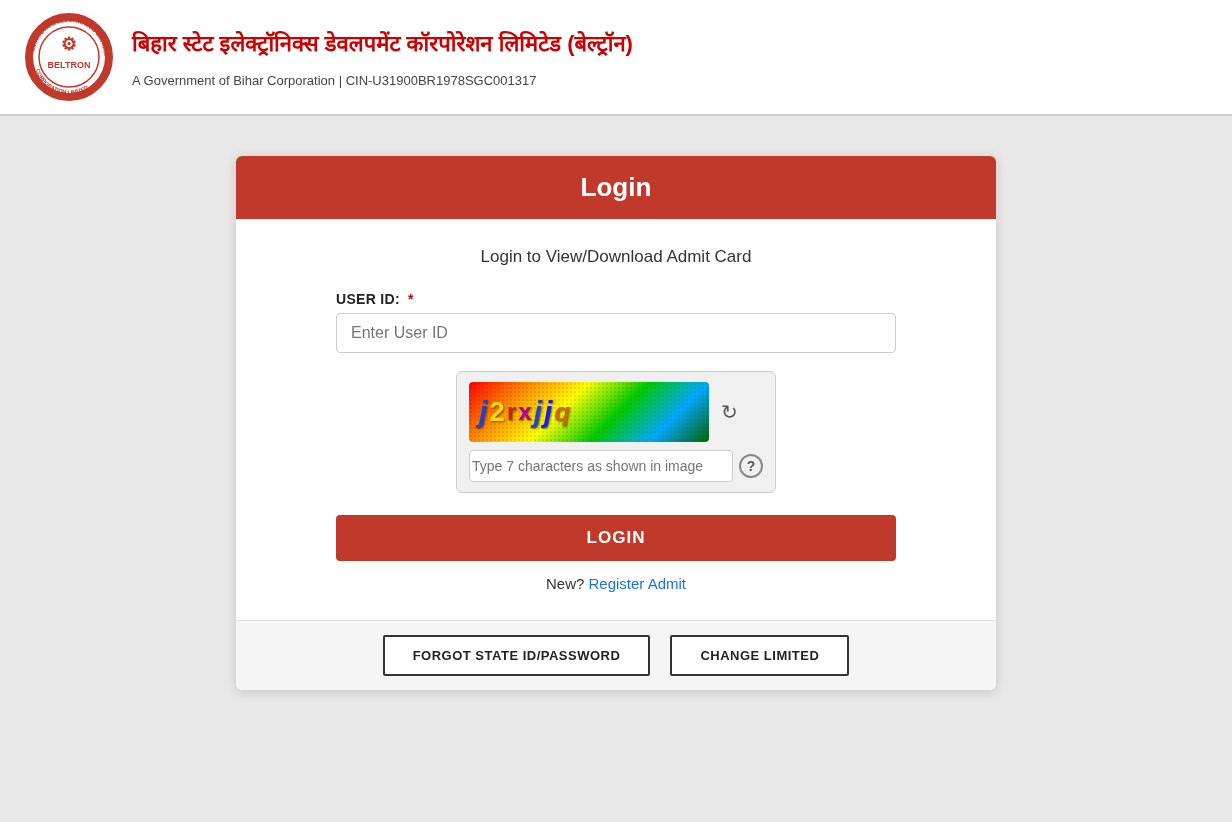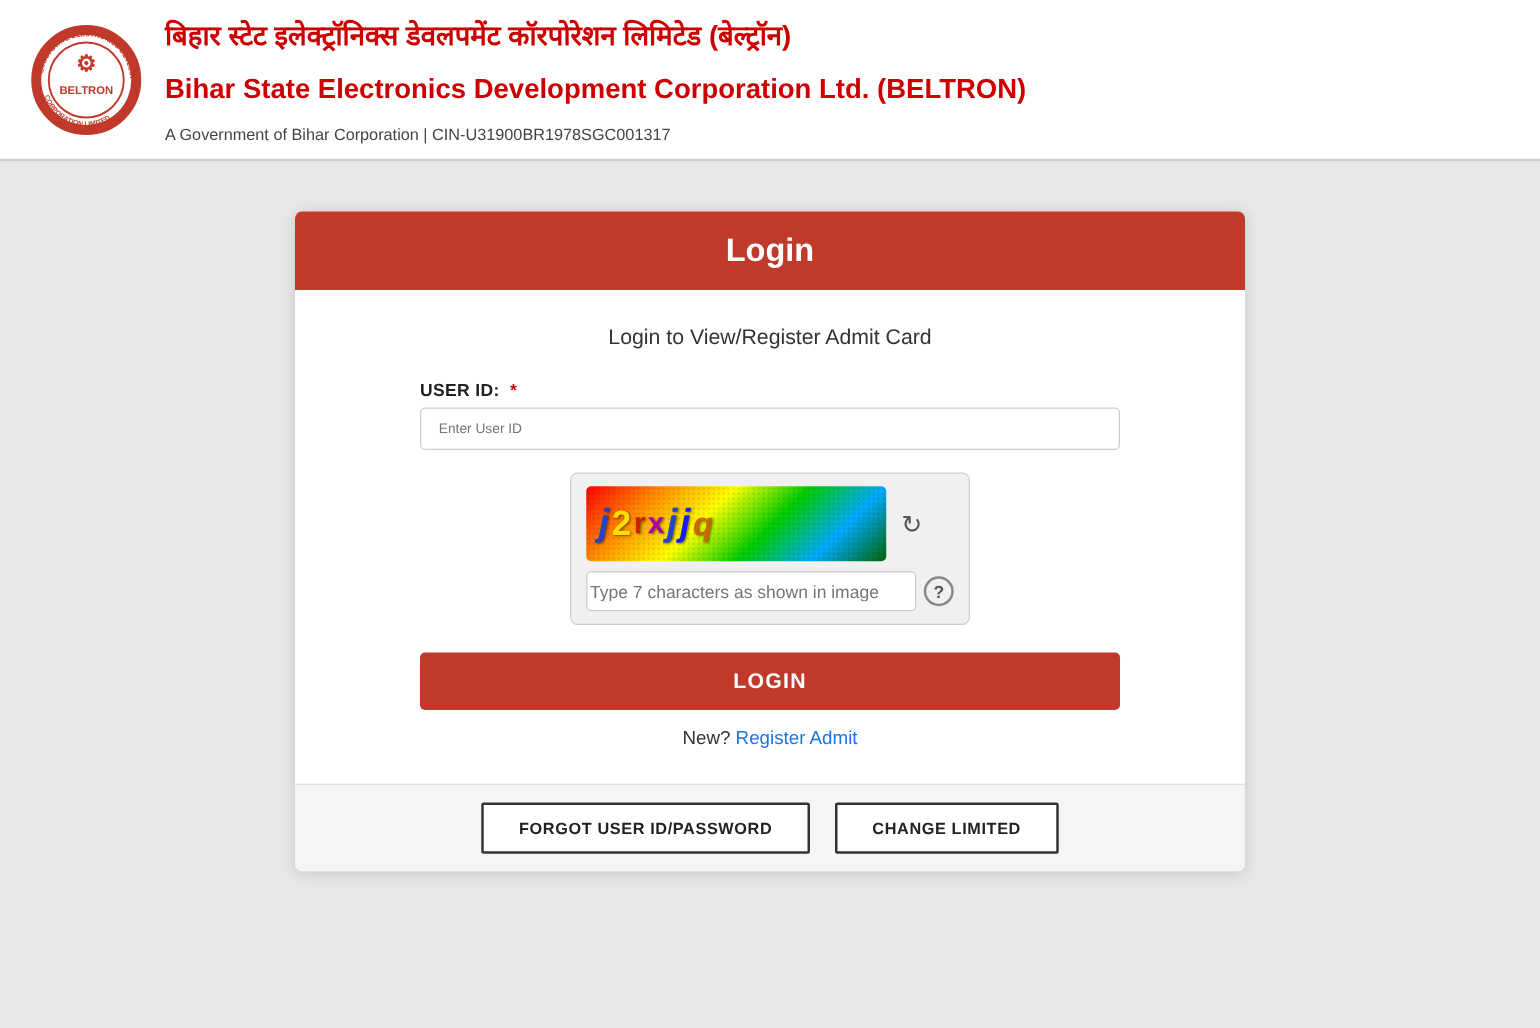--- a/index.html
+++ b/index.html
@@ -110,21 +110,21 @@
     .form-label .required {
       color: #cc0000;
       margin-left: 4px;
     }
 
     .form-input {
       width: 100%;
       padding: 10px 14px;
       border: 1px solid #ccc;
       border-radius: 4px;
-      font-size: 11px;
+      font-size: 16px;
       color: #333;
       outline: none;
     }
 
     .password-wrapper {
       position: relative;
     }
     .password-wrapper .form-input {
       padding-right: 44px;
     }
@@ -310,37 +310,33 @@
 
     <text x="45" y="38" text-anchor="middle" font-size="18" fill="#c0392b" font-weight="bold">⚙</text>
     <text x="45" y="56" text-anchor="middle" font-size="9" fill="#c0392b" font-weight="bold">BELTRON</text>
   </svg>
 
   <div class="header-text">
     <div class="header-hindi">
       <span>बिहार स्टेट इलेक्ट्रॉनिक्स डेवलपमेंट कॉरपोरेशन लिमिटेड</span>
       <span style="color:#cc0000;">(बेल्ट्रॉन)</span>
     </div>
-    <div class="header-english">
-      <span>Bihar State Electronics Development Corporation Ltd.</span>
-      <span style="color:#cc0000;">(BELTRON)</span>
-    </div>
     <div class="header-sub">A Government of Bihar Corporation | CIN-U31900BR1978SGC001317</div>
   </div>
 </div>
 
 <div class="main">
   <div class="login-card">
 
     <div class="card-header">
       <div class="card-header-title">Login</div>
     </div>
 
     <div class="card-body">
-      <div class="card-subtitle">Login to View/Register Admit Card</div>
+      <div class="card-subtitle">Login to View/Download Admit Card</div>
 
       <div class="form-group">
         <label class="form-label">
           <span>USER ID:</span>
           <span class="required">*</span>
         </label>
         <input type="text" class="form-input" placeholder="Enter User ID" style="">
       </div>
 
 
@@ -370,18 +366,18 @@
 
       <button class="login-btn">LOGIN</button>
 
       <div class="register-text">
         <span>New?</span>
         <a class="register-link" href="#">Register Admit</a>
       </div>
     </div>
 
     <div class="card-footer">
-      <button class="footer-btn">FORGOT USER ID/PASSWORD</button>
+      <button class="footer-btn">FORGOT STATE ID/PASSWORD</button>
       <button class="footer-btn">CHANGE LIMITED</button>
     </div>
 
   </div>
 </div>
 
 </body></html>

